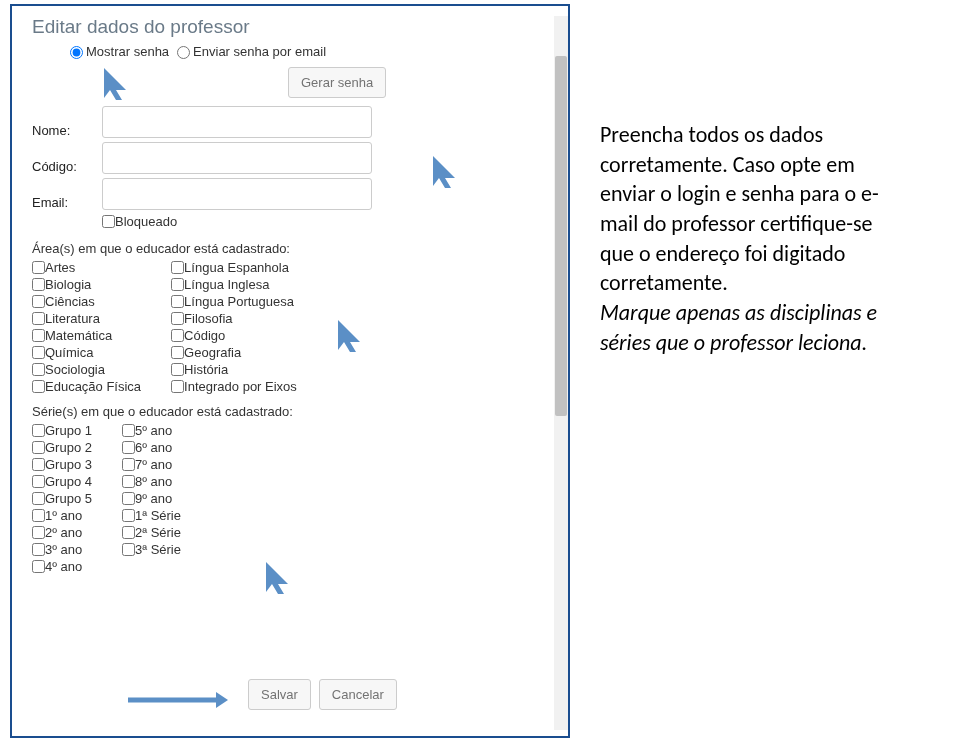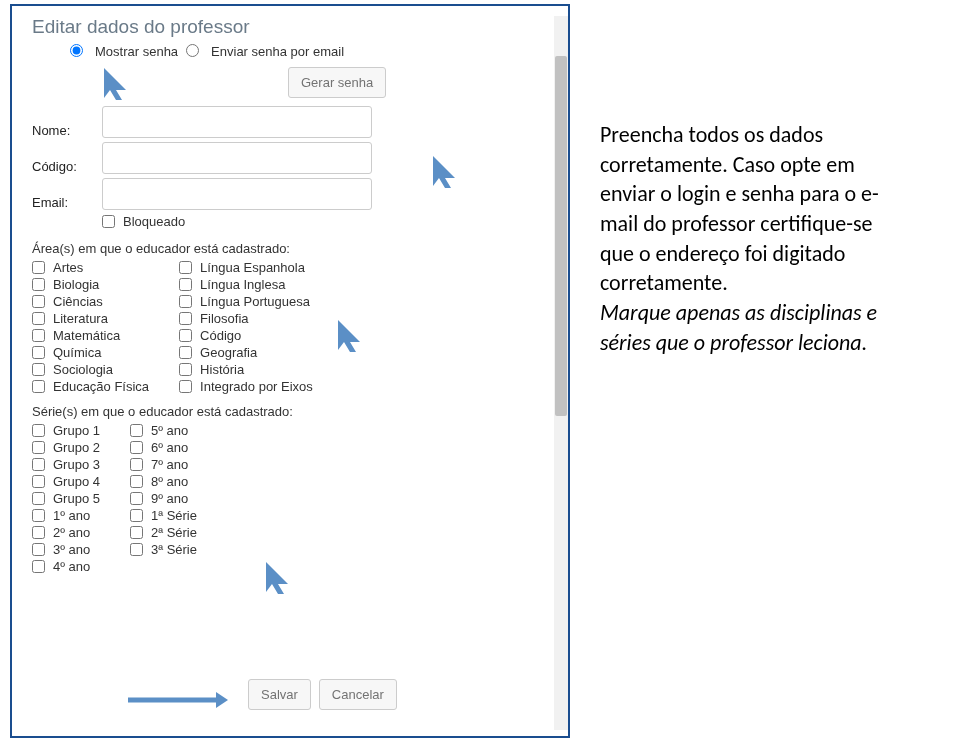--- a/index.html
+++ b/index.html
@@ -51,21 +51,21 @@
       font-weight: normal;
       margin-bottom: 6px;
     }
     .radio-row {
       margin-left: 38px;
       display: flex;
       gap: 8px;
       align-items: center;
       font-size: 13px;
     }
-    .radio-row label { display: inline-flex; align-items: flex-start; gap: 12px; }
+    .radio-row label { display: inline-flex; align-items: flex-end; gap: 3px; }
     .btn {
       display: inline-block;
       background: #f7f7f7;
       border: 1px solid #ccc;
       border-radius: 3px;
       padding: 7px 12px;
       font-size: 13px;
       color: #737373;
       cursor: pointer;
     }
@@ -89,21 +89,21 @@
       height: 32px;
     }
     .cb-row { margin-left: 70px; font-size: 13px; margin-top:4px; margin-bottom:8px; }
     .section-lbl { font-weight: normal; font-size: 13px; margin: 10px 0 4px; }
     .two-col {
       display: flex;
       gap: 30px;
       font-size: 13px;
     }
     .two-col .col { display: flex; flex-direction: column; gap: 2px; }
-    .cb-item { display: inline-flex; align-items: center; gap: 8px; }
+    .cb-item { display: inline-flex; align-items: center; gap: 0; }
     .footer-btns {
       position: absolute;
       bottom: 20px;
       left: 216px;
       display: flex;
       gap: 8px;
     }
     .arrow {
       position: absolute;
       z-index: 50;

